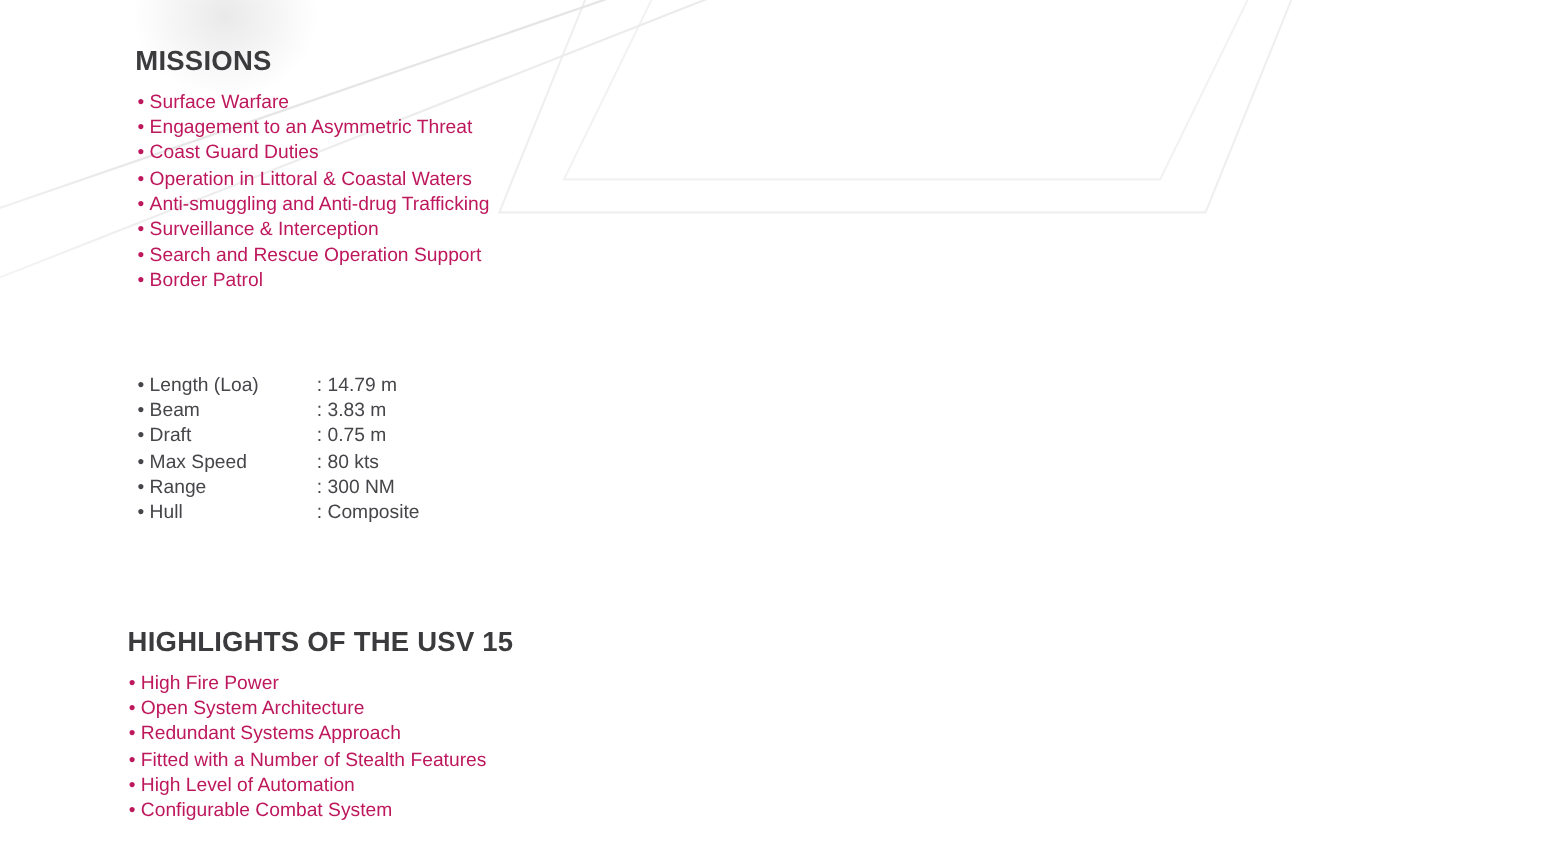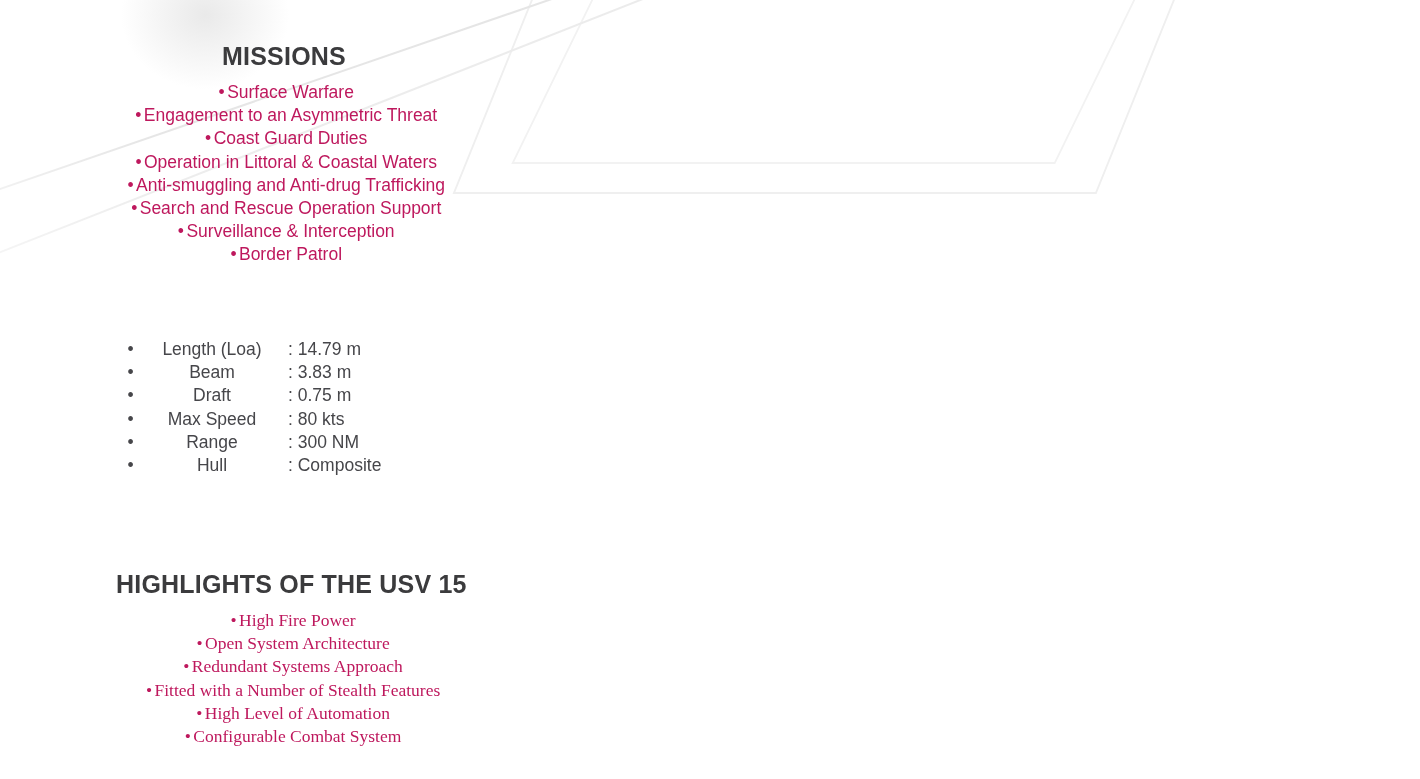--- a/index.html
+++ b/index.html
@@ -68,21 +68,20 @@
     left: 120px;
     width: 170px;
     height: 150px;
     background: radial-gradient(ellipse at center, rgba(226,226,226,0.75) 0%, rgba(255,255,255,0) 70%);
   }
 
   .page {
     position: relative;
     width: 1252px;
     height: 779px;
-    text-align: center;
   }
 
   .col {
     position: absolute;
     top: 0;
   }
   .col-left { left: 0; width: 700px; }
   .col-right { left: 720px; width: 700px; }
 
   .block { position: absolute; }
@@ -126,21 +125,21 @@
 
   
   #missions  { left: 123px; top: 42px; }
   #missions ul { margin-left: 2px; margin-top: 8px; }
 
   #general   { left: 123px; top: 330px; }
   #general .rows { margin-top: 8px; margin-left: 2px; }
   #general .spec-label { width: 152px; }
 
   #highlights { left: 116px; top: 570px; }
-  #highlights ul { margin-left: 1px; font-family: Liberation Serif, serif; }
+  #highlights ul { margin-left: 1px; }
 </style>
 </head>
 <body>
 
 <div class="page">
 
   <div class="bg-layer">
     <div class="bg-smudge"></div>
     <div class="bg-poly"></div>
     <div class="bg-poly2"></div>
@@ -151,22 +150,22 @@
   <div class="col col-left">
 
     <section class="block" id="missions">
       <h2 class="section-title">MISSIONS</h2>
       <ul class="bullets">
         <li><span class="dot">•</span><span>Surface Warfare</span></li>
         <li><span class="dot">•</span><span>Engagement to an Asymmetric Threat</span></li>
         <li><span class="dot">•</span><span>Coast Guard Duties</span></li>
         <li><span class="dot">•</span><span>Operation in Littoral &amp; Coastal Waters</span></li>
         <li><span class="dot">•</span><span>Anti-smuggling and Anti-drug Trafficking</span></li>
+        <li><span class="dot">•</span><span>Surveillance &amp; Interception</span></li>
         <li><span class="dot">•</span><span>Search and Rescue Operation Support</span></li>
-        <li><span class="dot">•</span><span>Surveillance &amp; Interception</span></li>
         <li><span class="dot">•</span><span>Border Patrol</span></li>
       </ul>
     </section>
 
     <section class="block" id="general">
       <div class="rows">
         <div class="spec-row">
             <span class="dot">•</span>
             <span class="spec-label">Length (Loa)</span>
             <span class="spec-value">: 14.79 m</span>

